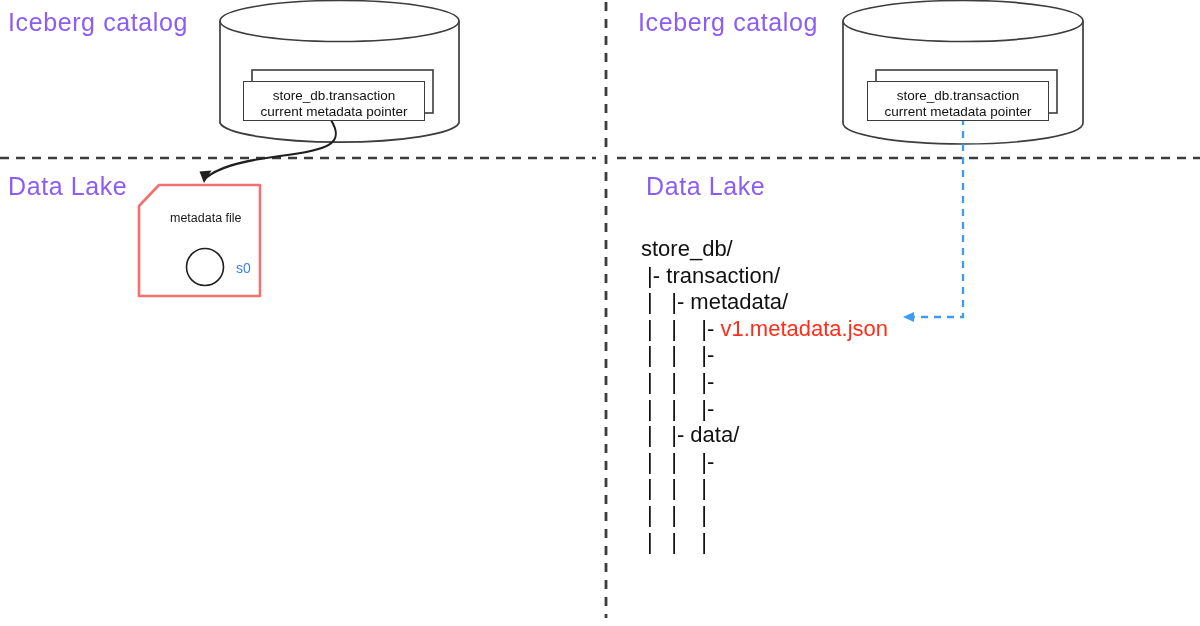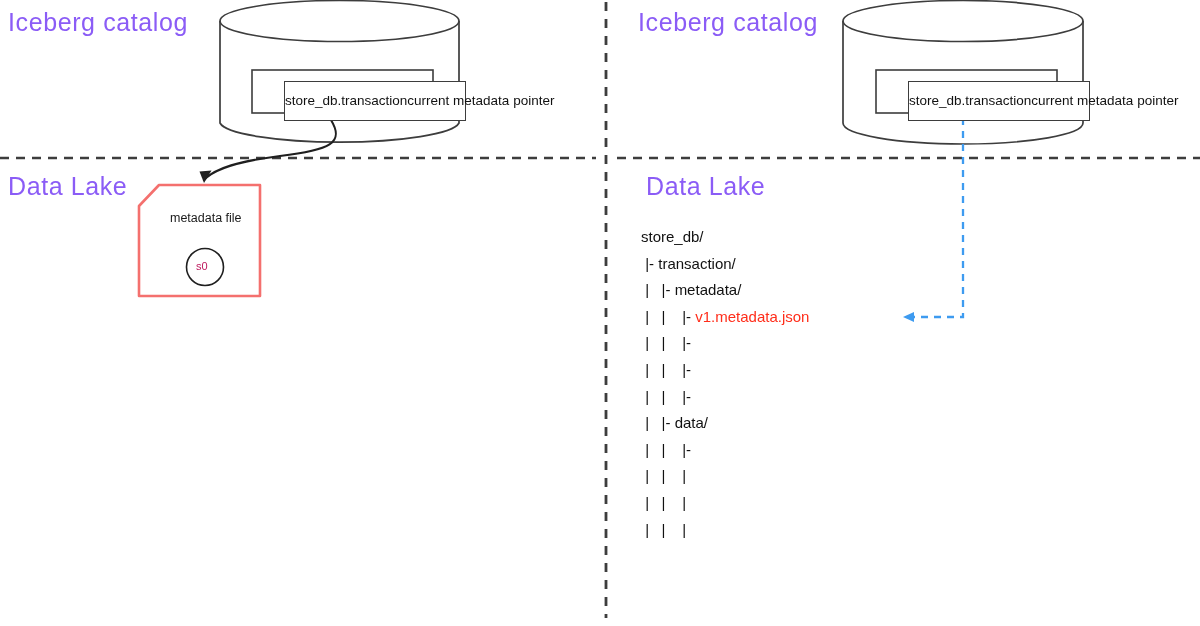--- a/index.html
+++ b/index.html
@@ -39,57 +39,57 @@
     pointer-events: none;
   }
 
   
   .card-front {
     position: absolute;
     box-sizing: border-box;
     border: 1.6px solid #3d3d3d;
     background: #ffffff;
     display: flex;
-    flex-direction: row;
+    flex-direction: column;
     align-items: center;
-    justify-content: flex-start;
+    justify-content: flex-end;
     line-height: 1.18;
-    margin-left: 41px;
   }
   .card-front span {
     font-family: "Liberation Sans", sans-serif;
     font-size: 13.5px;
     color: #111111;
     white-space: nowrap;
   }
 
   
   .mf-label {
     position: absolute;
     font-family: "Liberation Sans", sans-serif;
     font-size: 12.5px;
     color: #1a1a1a;
     white-space: nowrap;
     padding-left: 9px;
   }
   .snap-label {
     position: absolute;
     font-family: "Liberation Sans", sans-serif;
-    font-size: 11px;
-    color: #be185d;
+    font-size: 14px;
+    color: #3b82f6;
     white-space: nowrap;
+    margin-left: 40px;
   }
 
   
   #file-tree {
     position: absolute;
     left: 641px;
-    top: 224px;
+    top: 236px;
     font-family: "Liberation Sans", sans-serif;
-    font-size: 15px;
+    font-size: 22px;
     color: #111111;
     line-height: 26.6px;
     white-space: pre;
   }
   #file-tree .tree-row {
     white-space: pre;
     height: 26.6px;
   }
   #file-tree .hl {
     color: #ff2d1a;

